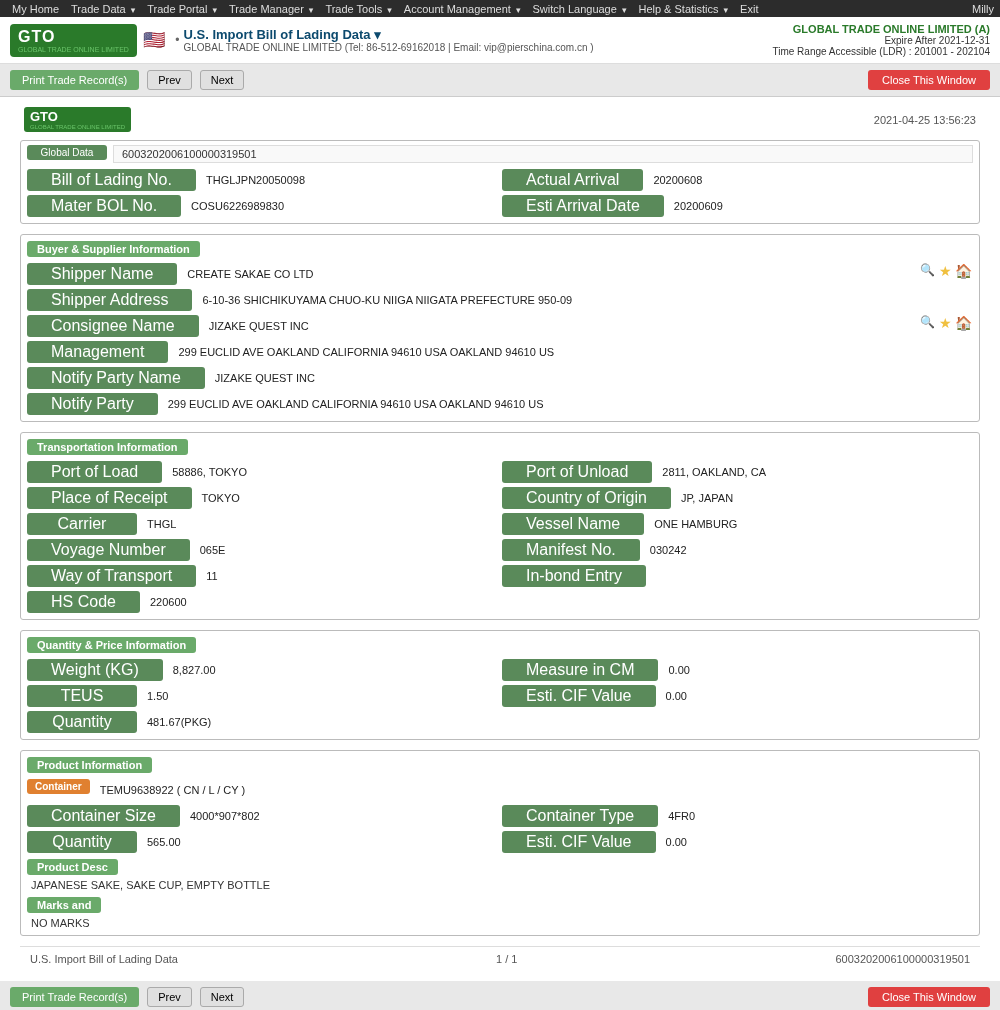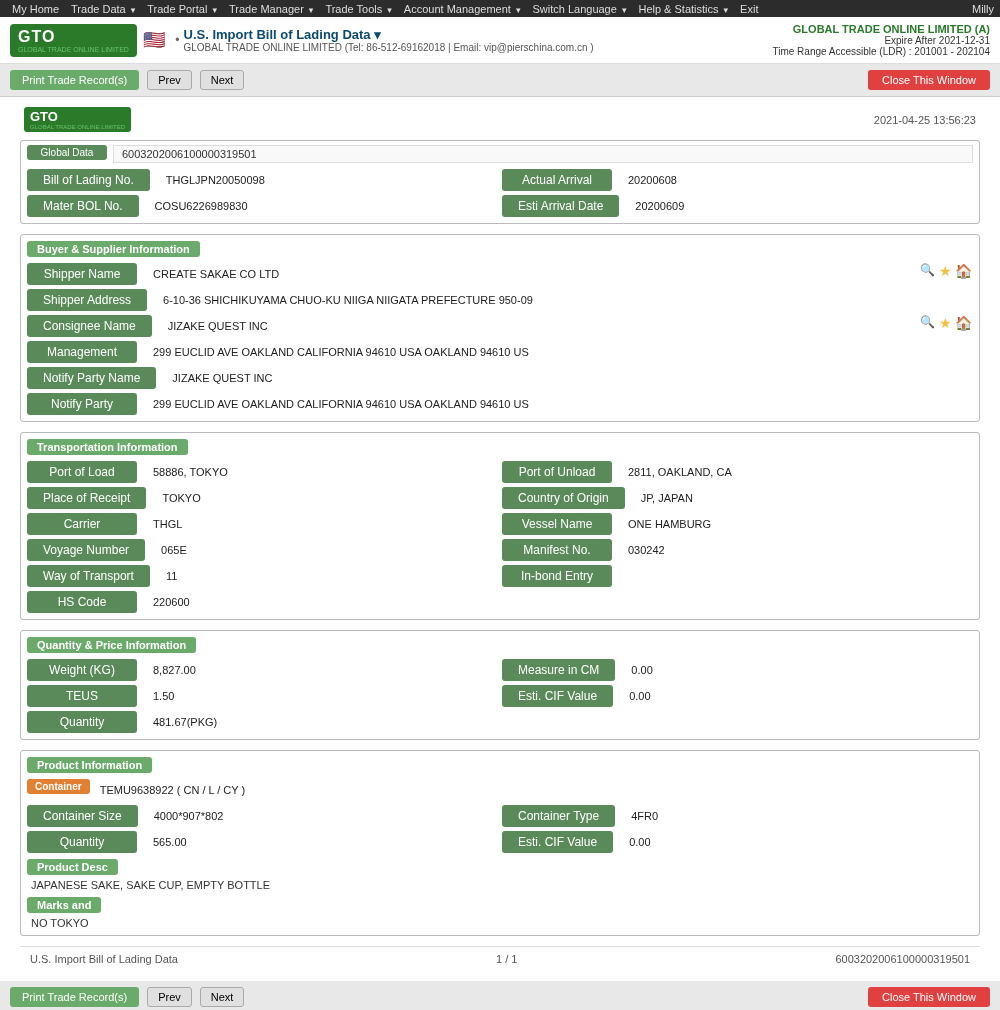--- a/index.html
+++ b/index.html
@@ -38,21 +38,21 @@
     
     .record-header { display: flex; justify-content: space-between; align-items: center; margin-bottom: 8px; padding: 0 4px; }
     .record-date { font-size: 11px; color: #555; }
 
     
     .section { border: 1px solid #bbb; border-radius: 3px; margin-bottom: 10px; }
     .section-title { display: inline-block; background: #6aaa6a; color: white; padding: 2px 10px; border-radius: 3px; margin: 6px 0 4px 6px; font-size: 11px; font-weight: bold; }
 
     
     .field-row { display: flex; align-items: flex-start; padding: 2px 6px; }
-    .field-label { background: #5a8a5a; color: white; padding: 2px 16px; border-radius: 3px; font-size: 12px; min-width: 110px; text-align: center; margin-right: 12px; white-space: nowrap; flex-shrink: 0; line-height: 18px; }
+    .field-label { background: #5a8a5a; color: white; padding: 2px 24px; border-radius: 3px; font-size: 16px; min-width: 110px; text-align: center; margin-right: 6px; white-space: nowrap; flex-shrink: 0; line-height: 18px; }
     .field-value { flex: 1; padding: 2px 4px; font-size: 11px; color: #222; line-height: 18px; }
 
     .row-double { display: flex; align-items: flex-start; padding: 2px 6px; gap: 4px; }
     .half { flex: 1; display: flex; align-items: flex-start; }
 
     .icon-btn { cursor: pointer; margin-left: 4px; font-size: 14px; }
     .star { color: #f0c040; }
     .house { color: #cc4444; }
     .search-icon { color: #555; font-size: 12px; }
 
@@ -307,21 +307,21 @@
         <span class="field-label">Esti. CIF Value</span>
         <span class="field-value">0.00</span>
       </div>
     </div>
     <div>
       <span class="product-desc-label">Product Desc</span>
       <div class="product-desc-value">JAPANESE SAKE, SAKE CUP, EMPTY BOTTLE</div>
     </div>
     <div>
       <span class="marks-label">Marks and</span>
-      <div class="marks-value">NO TOKYO</div>
+      <div class="marks-value">NO MARKS</div>
     </div>
     <div class="divider"></div>
   </div>
 
   <div class="record-footer">
     <span>U.S. Import Bill of Lading Data</span>
     <span>1 / 1</span>
     <span>6003202006100000319501</span>
   </div>
 

